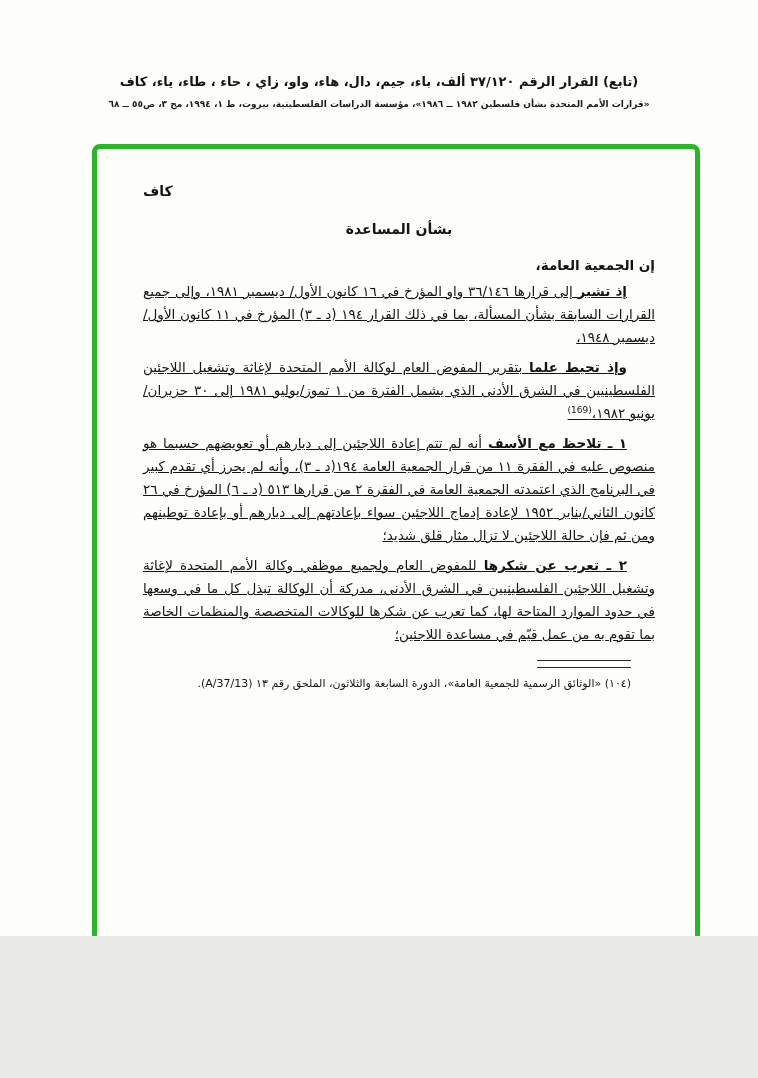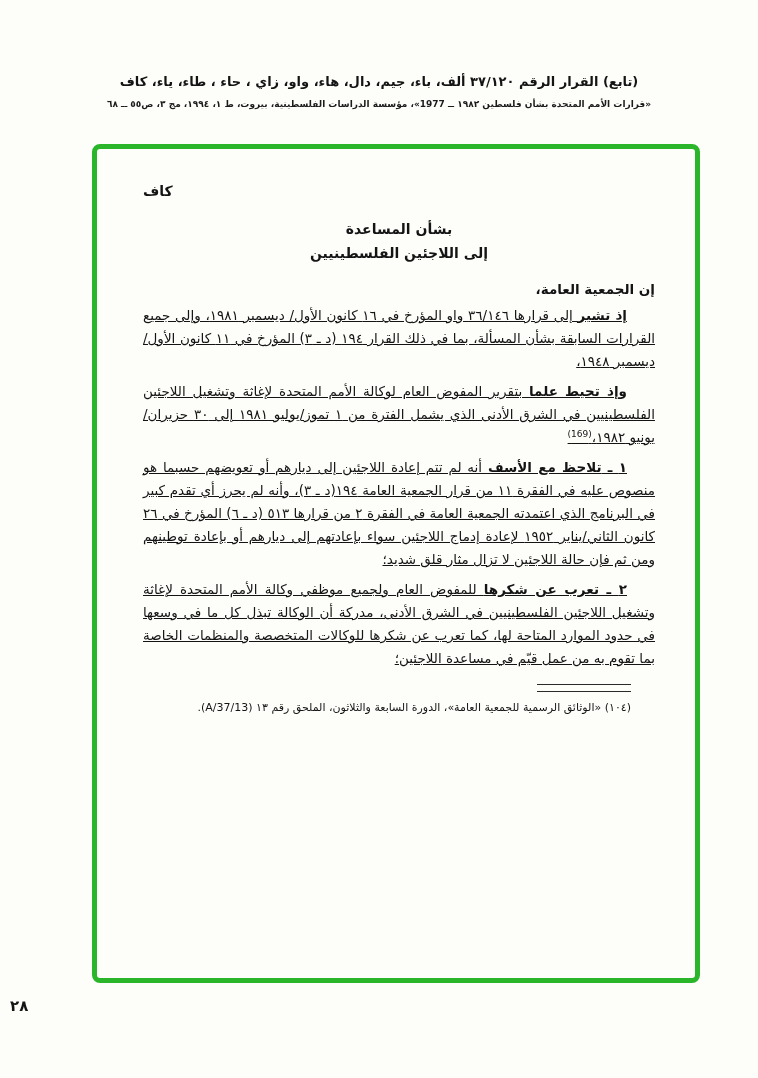--- a/index.html
+++ b/index.html
@@ -4,21 +4,21 @@
 <style>
   * { box-sizing: border-box; }
   html, body { margin: 0; padding: 0; }
   body {
     background: #e9e9e5;
     font-family: "DejaVu Sans", sans-serif;
   }
   .page {
     position: relative;
     width: 758px;
-    height: 1078px;
+    height: 936px;
     margin: 0 auto;
     background: #fdfdfa;
     color: #141414;
     direction: rtl;
     overflow: hidden;
   }
   .doc-header {
     position: absolute;
     top: 72px;
     left: 30px;
@@ -100,29 +100,28 @@
     font-weight: bold;
   }
 </style>
 </head>
 <body>
 
 <div class="page">
 
   <header class="doc-header">
     <div class="header-title">(تابع) القرار الرقم ٣٧/١٢٠ ألف، باء، جيم، دال، هاء، واو، زاي ، حاء ، طاء، ياء، كاف</div>
-    <div class="header-source">«قرارات الأمم المتحدة بشأن فلسطين ١٩٨٢ ــ 1977»، مؤسسة الدراسات الفلسطينية، بيروت، ط ١، ١٩٩٤، مج ٣، ص٥٥ ــ ٦٨</div>
+    <div class="header-source">«قرارات الأمم المتحدة بشأن فلسطين ١٩٨٢ ــ ١٩٨٦»، مؤسسة الدراسات الفلسطينية، بيروت، ط ١، ١٩٩٤، مج ٣، ص٥٥ ــ ٦٨</div>
   </header>
 
   <div class="green-frame">
 
     <div class="section-letter">كاف</div>
 
     <div class="doc-title">بشأن المساعدة</div>
-    <div class="doc-title">إلى اللاجئين الفلسطينيين</div>
 
     <div class="opening">إن الجمعية العامة،</div>
 
     <p class="para"><span class="num"></span><span class="lead">إذ تشير</span><span class="rest"> إلى قرارها ٣٦/١٤٦ واو المؤرخ في ١٦ كانون الأول/ ديسمبر ١٩٨١، وإلى جميع القرارات السابقة بشأن المسألة، بما في ذلك القرار ١٩٤ (د ـ ٣) المؤرخ في ١١ كانون الأول/ديسمبر ١٩٤٨،</span><sup class="fnref"></sup></p>
 
     <p class="para"><span class="num"></span><span class="lead">وإذ تحيط علما</span><span class="rest"> بتقرير المفوض العام لوكالة الأمم المتحدة لإغاثة وتشغيل اللاجئين الفلسطينيين في الشرق الأدنى الذي يشمل الفترة من ١ تموز/يوليو ١٩٨١ إلى ٣٠ حزيران/يونيو ١٩٨٢،</span><sup class="fnref">(169)</sup></p>
 
     <p class="para"><span class="num">١ ـ </span><span class="lead">تلاحظ مع الأسف</span><span class="rest"> أنه لم تتم إعادة اللاجئين إلى ديارهم أو تعويضهم حسبما هو منصوص عليه في الفقرة ١١ من قرار الجمعية العامة ١٩٤(د ـ ٣)، وأنه لم يحرز أي تقدم كبير في البرنامج الذي اعتمدته الجمعية العامة في الفقرة ٢ من قرارها ٥١٣ (د ـ ٦) المؤرخ في ٢٦ كانون الثاني/يناير ١٩٥٢ لإعادة إدماج اللاجئين سواء بإعادتهم إلى ديارهم أو بإعادة توطينهم ومن ثم فإن حالة اللاجئين لا تزال مثار قلق شديد؛</span><sup class="fnref"></sup></p>
 
     <p class="para"><span class="num">٢ ـ </span><span class="lead">تعرب عن شكرها</span><span class="rest"> للمفوض العام ولجميع موظفي وكالة الأمم المتحدة لإغاثة وتشغيل اللاجئين الفلسطينيين في الشرق الأدنى، مدركة أن الوكالة تبذل كل ما في وسعها في حدود الموارد المتاحة لها، كما تعرب عن شكرها للوكالات المتخصصة والمنظمات الخاصة بما تقوم به من عمل قيّم في مساعدة اللاجئين؛</span><sup class="fnref"></sup></p>

